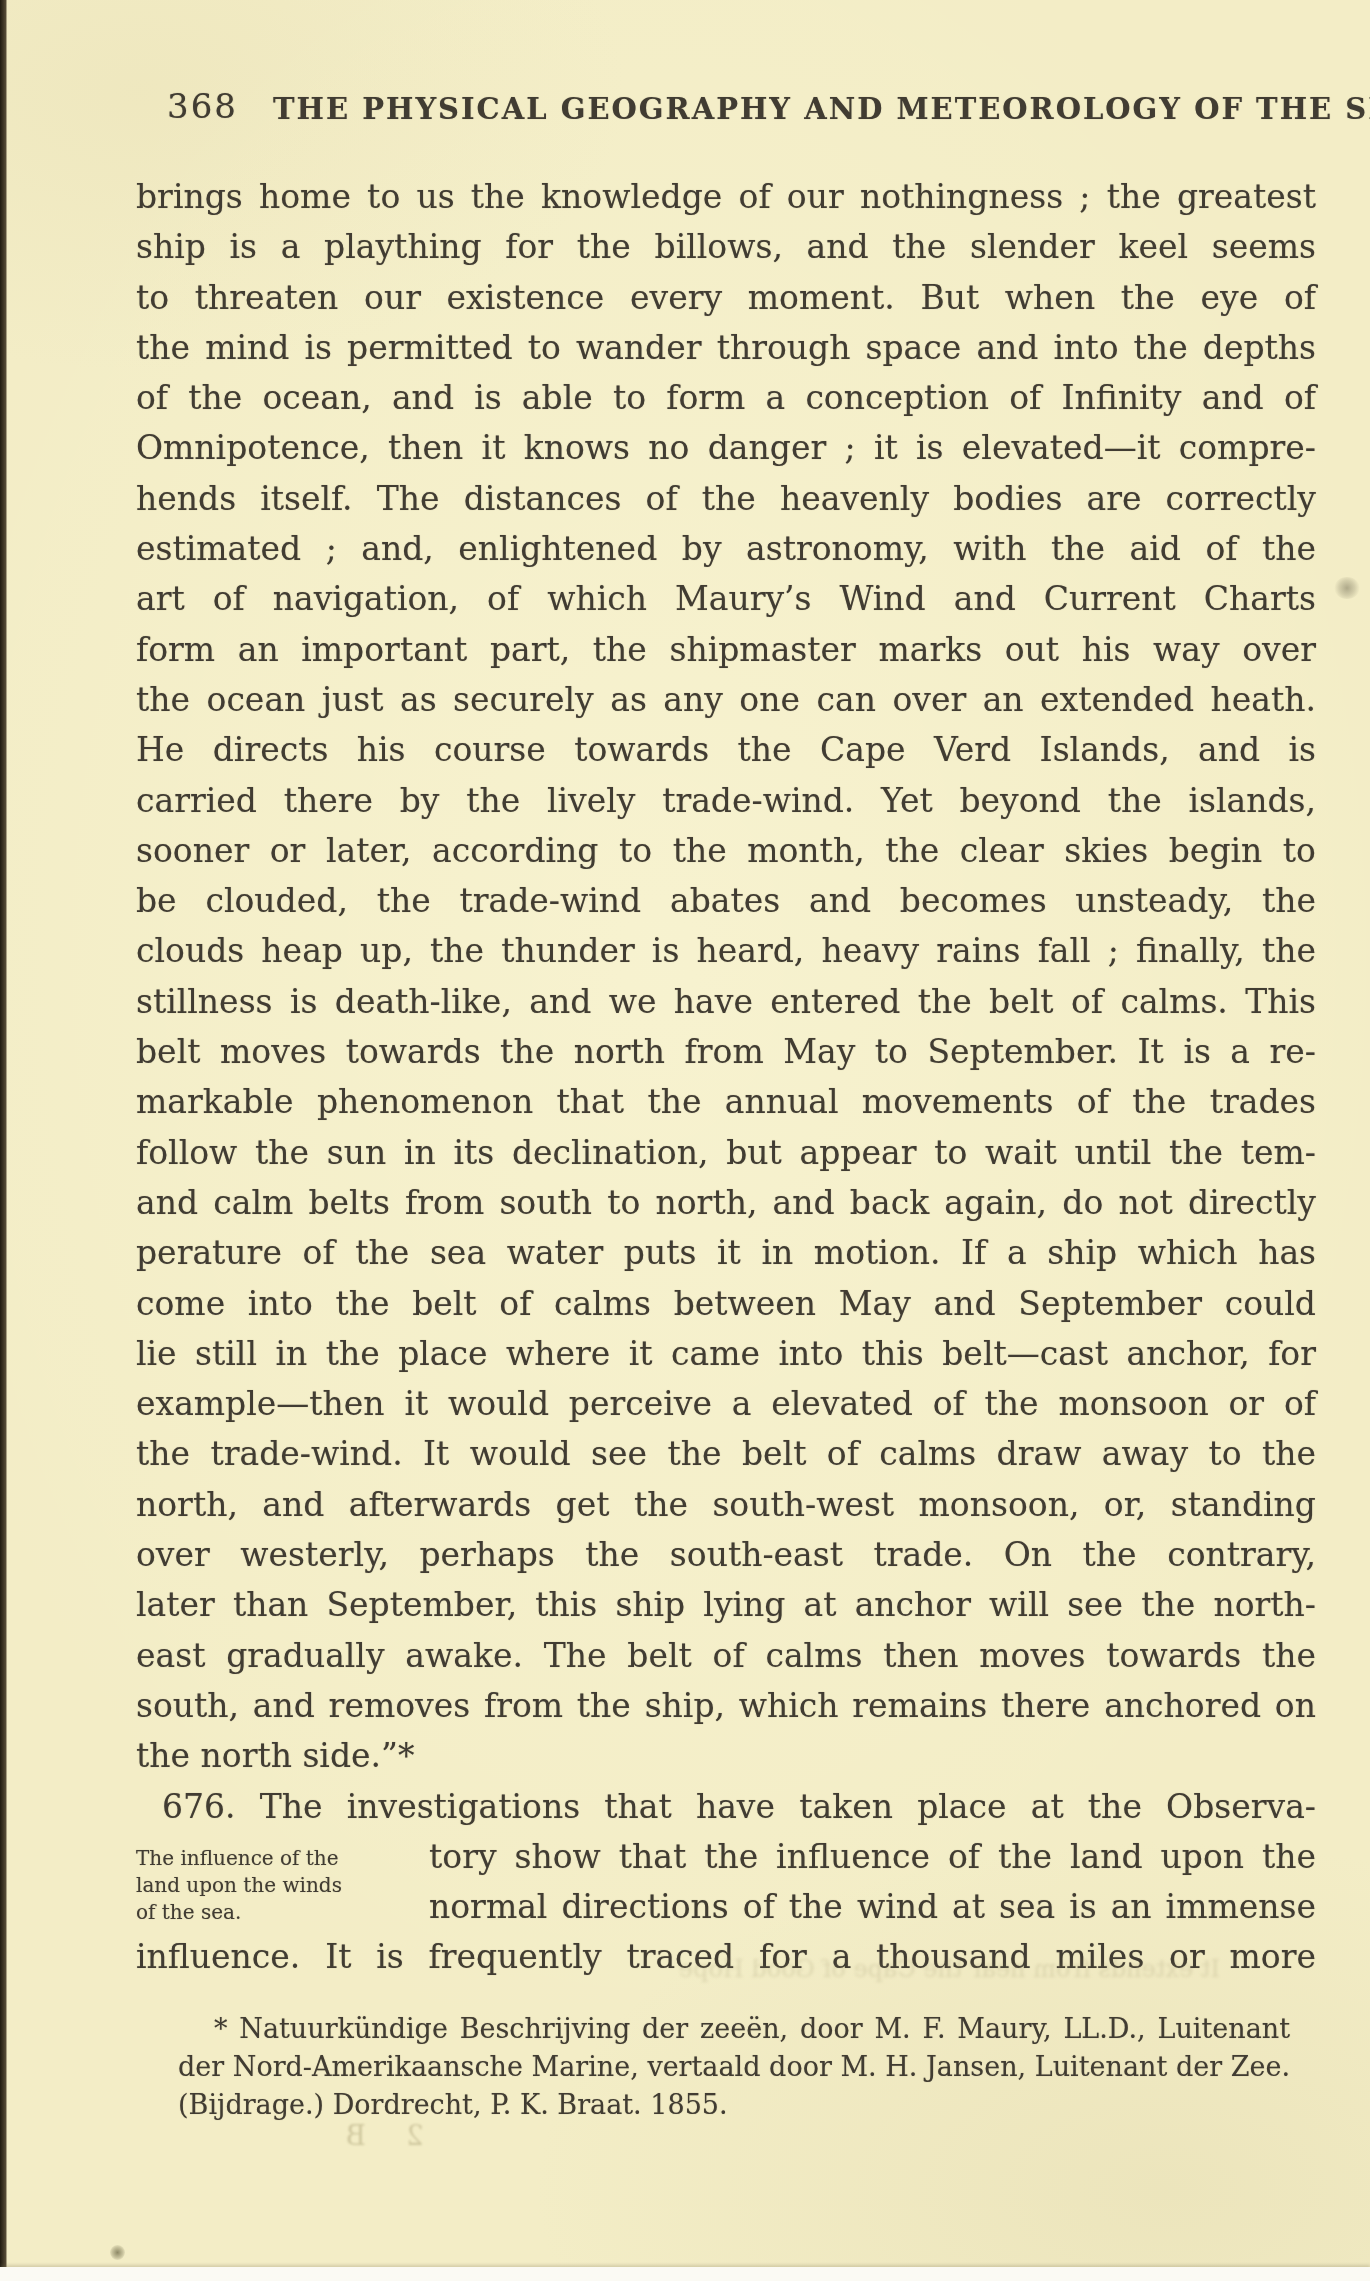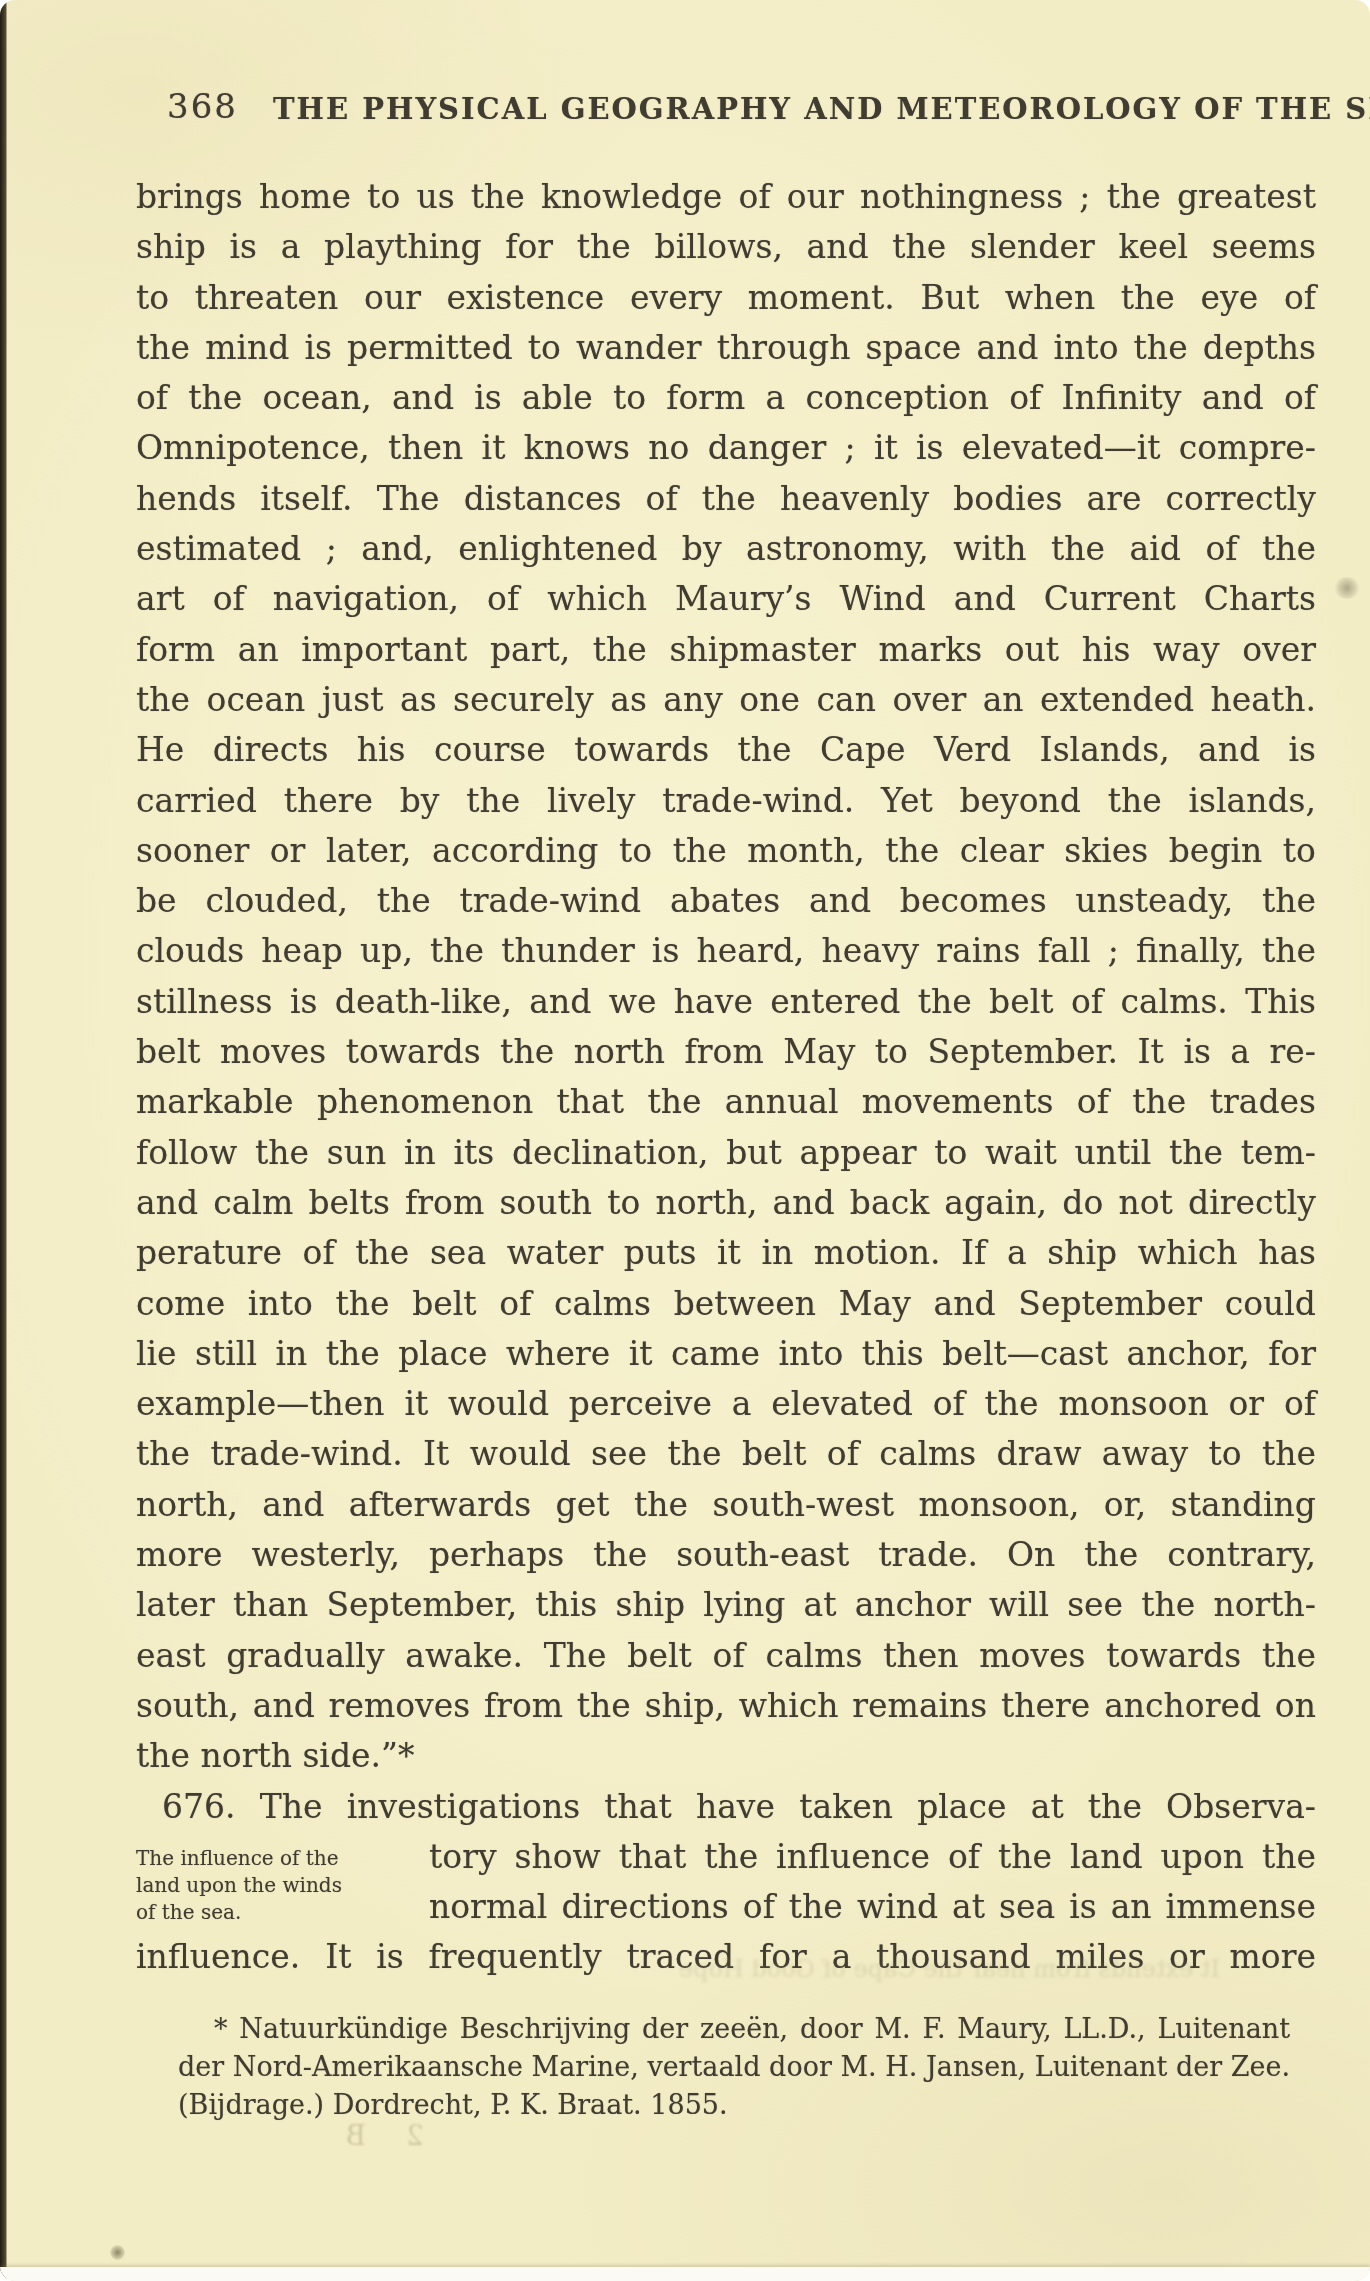--- a/index.html
+++ b/index.html
@@ -8,21 +8,20 @@
     width: 1370px;
     height: 2281px;
     overflow: hidden;
     background:
       radial-gradient(ellipse 1100px 1600px at 48% 42%, rgba(255,252,225,.35), rgba(0,0,0,0) 70%),
       radial-gradient(ellipse 900px 500px at 85% 96%, rgba(220,210,165,.30), rgba(0,0,0,0) 70%),
       radial-gradient(ellipse 700px 400px at 10% 4%, rgba(226,216,170,.25), rgba(0,0,0,0) 70%),
       #f3edc6;
     color: #413c32;
     font-family: "DejaVu Serif", "Liberation Serif", serif;
-    border-radius: 15px;
   }
   .edge-left {
     position: absolute; left: 0; top: 0; width: 7px; height: 100%;
     background: linear-gradient(90deg, #1f1a10 0%, #3a examined1 100%);
     background: linear-gradient(90deg, #1f1a10 0%, #584d38 85%, rgba(88,77,56,0) 100%);
   }
   .edge-bottom {
     position: absolute; left: 0; bottom: 0; width: 100%; height: 14px;
     background: #fbfaf4;
     box-shadow: 0 -2px 3px rgba(120,110,80,.25);
@@ -128,21 +127,21 @@
         <div class="bline">belt moves towards the north from May to September.  It is a re-</div>
         <div class="bline">markable phenomenon that the annual movements of the trades</div>
         <div class="bline">follow the sun in its declination, but appear to wait until the tem-</div>
         <div class="bline">and calm belts from south to north, and back again, do not directly</div>
         <div class="bline">perature of the sea water puts it in motion.  If a ship which has</div>
         <div class="bline">come into the belt of calms between May and September could</div>
         <div class="bline">lie still in the place where it came into this belt—cast anchor, for</div>
         <div class="bline">example—then it would perceive a elevated of the monsoon or of</div>
         <div class="bline">the trade-wind.  It would see the belt of calms draw away to the</div>
         <div class="bline">north, and afterwards get the south-west monsoon, or, standing</div>
-        <div class="bline">more westerly, perhaps the south-east trade.  On the contrary,</div>
+        <div class="bline">over westerly, perhaps the south-east trade.  On the contrary,</div>
         <div class="bline">later than September, this ship lying at anchor will see the north-</div>
         <div class="bline">east gradually awake.  The belt of calms then moves towards the</div>
         <div class="bline">south, and removes from the ship, which remains there anchored on</div>
       </div>
 
     <div class="bline left-last">the north side.”*</div>
 
     <div class="bline indent676">676. The investigations that have taken place at the Observa-</div>
 
     <div class="row676">

